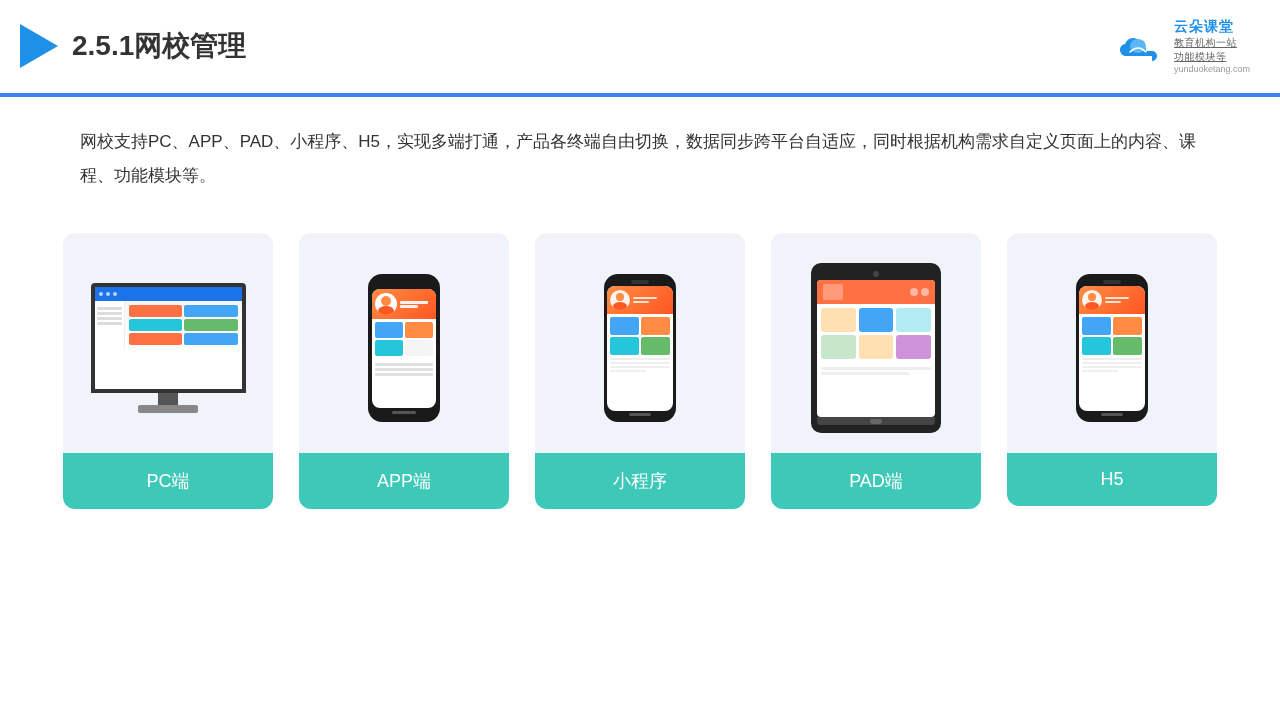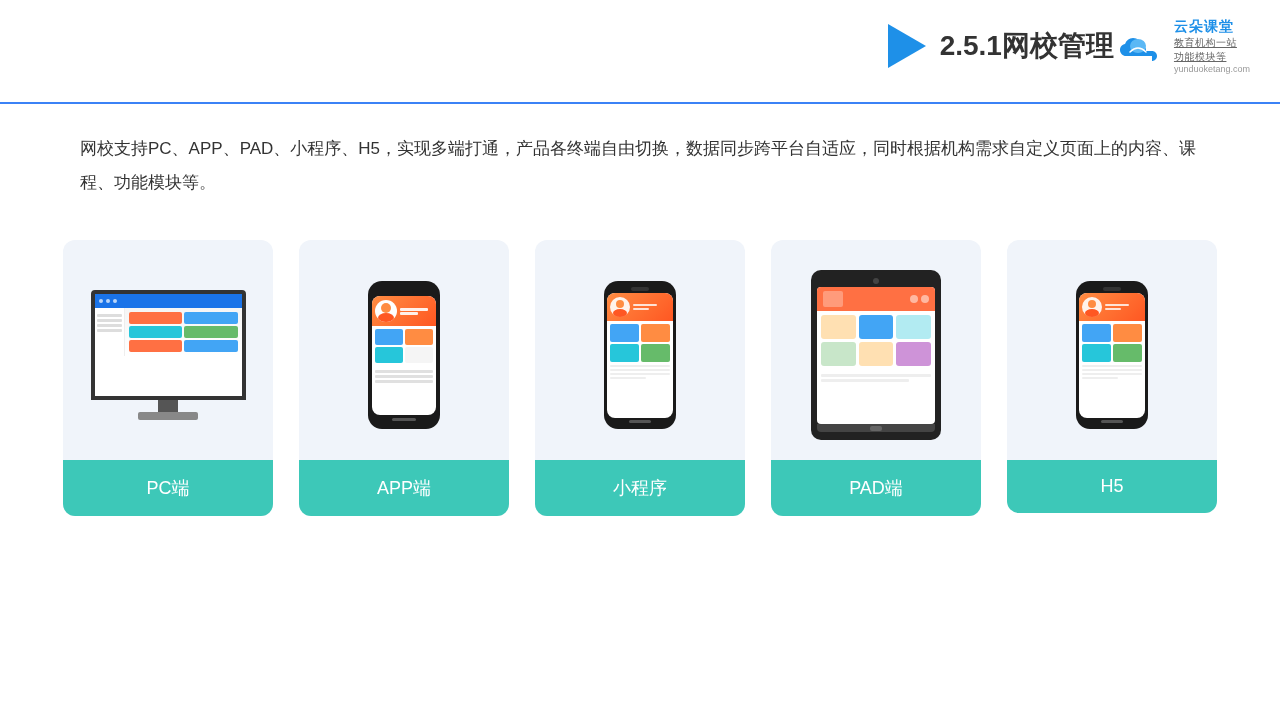--- a/index.html
+++ b/index.html
@@ -9,23 +9,23 @@
       background: #ffffff;
       font-family: 'Microsoft YaHei', 'PingFang SC', sans-serif;
       overflow: hidden;
       position: relative;
     }
 
     
     .header {
       display: flex;
       align-items: center;
-      justify-content: flex-end;
-      padding: 18px 30px 28px 20px;
-      border-bottom: 2px solid #3b82f6;
+      justify-content: space-between;
+      padding: 18px 30px 19px 20px;
+      border-bottom: 4px solid #3b82f6;
     }
     .header-left {
       display: flex;
       align-items: center;
       gap: 14px;
     }
     .logo-triangle {
       width: 0;
       height: 0;
       border-style: solid;

